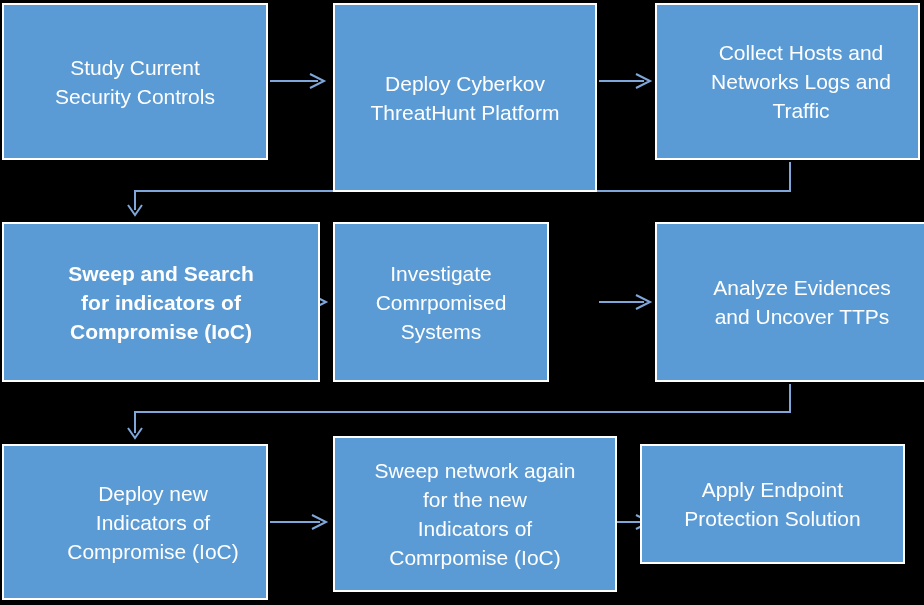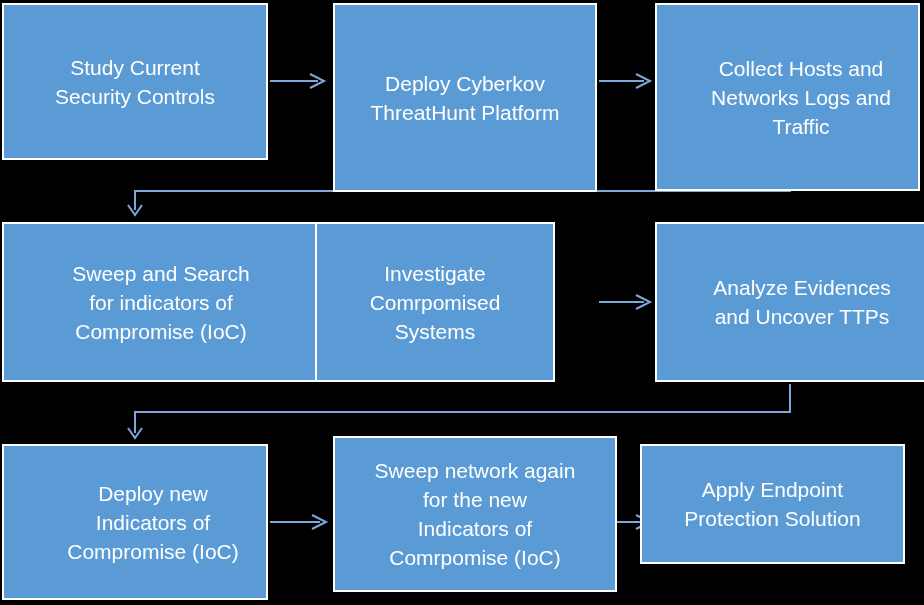--- a/index.html
+++ b/index.html
@@ -26,23 +26,23 @@
     justify-content: center;
     text-align: center;
     font-size: 21px;
     line-height: 29px;
     white-space: pre-line;
     padding: 4px 8px;
   }
   
   .n1 { left: 2px;   top: 3px;   width: 266px; height: 157px; }
   .n2 { left: 333px; top: 3px;   width: 264px; height: 189px; }
-  .n3 { left: 655px; top: 3px;   width: 265px; height: 188px; padding-left: 35px; }
-  .n4 { left: 2px;   top: 222px; width: 318px; height: 160px; }
-  .n5 { left: 315px; top: 222px; width: 240px; height: 160px; }
+  .n3 { left: 655px; top: 3px;   width: 265px; height: 157px; padding-left: 35px; }
+  .n4 { left: 2px;   top: 222px; width: 318px; height: 160px; font-weight: bold; }
+  .n5 { left: 333px; top: 222px; width: 216px; height: 160px; }
   .n6 { left: 655px; top: 222px; width: 294px; height: 160px; }
   .n7 { left: 2px;   top: 444px; width: 266px; height: 156px; padding-left: 44px; }
   .n8 { left: 333px; top: 436px; width: 284px; height: 156px; }
   .n9 { left: 640px; top: 444px; width: 265px; height: 120px; }
 
   #connector-layer {
     position: absolute;
     left: 0; top: 0;
     width: 924px;
     height: 605px;

